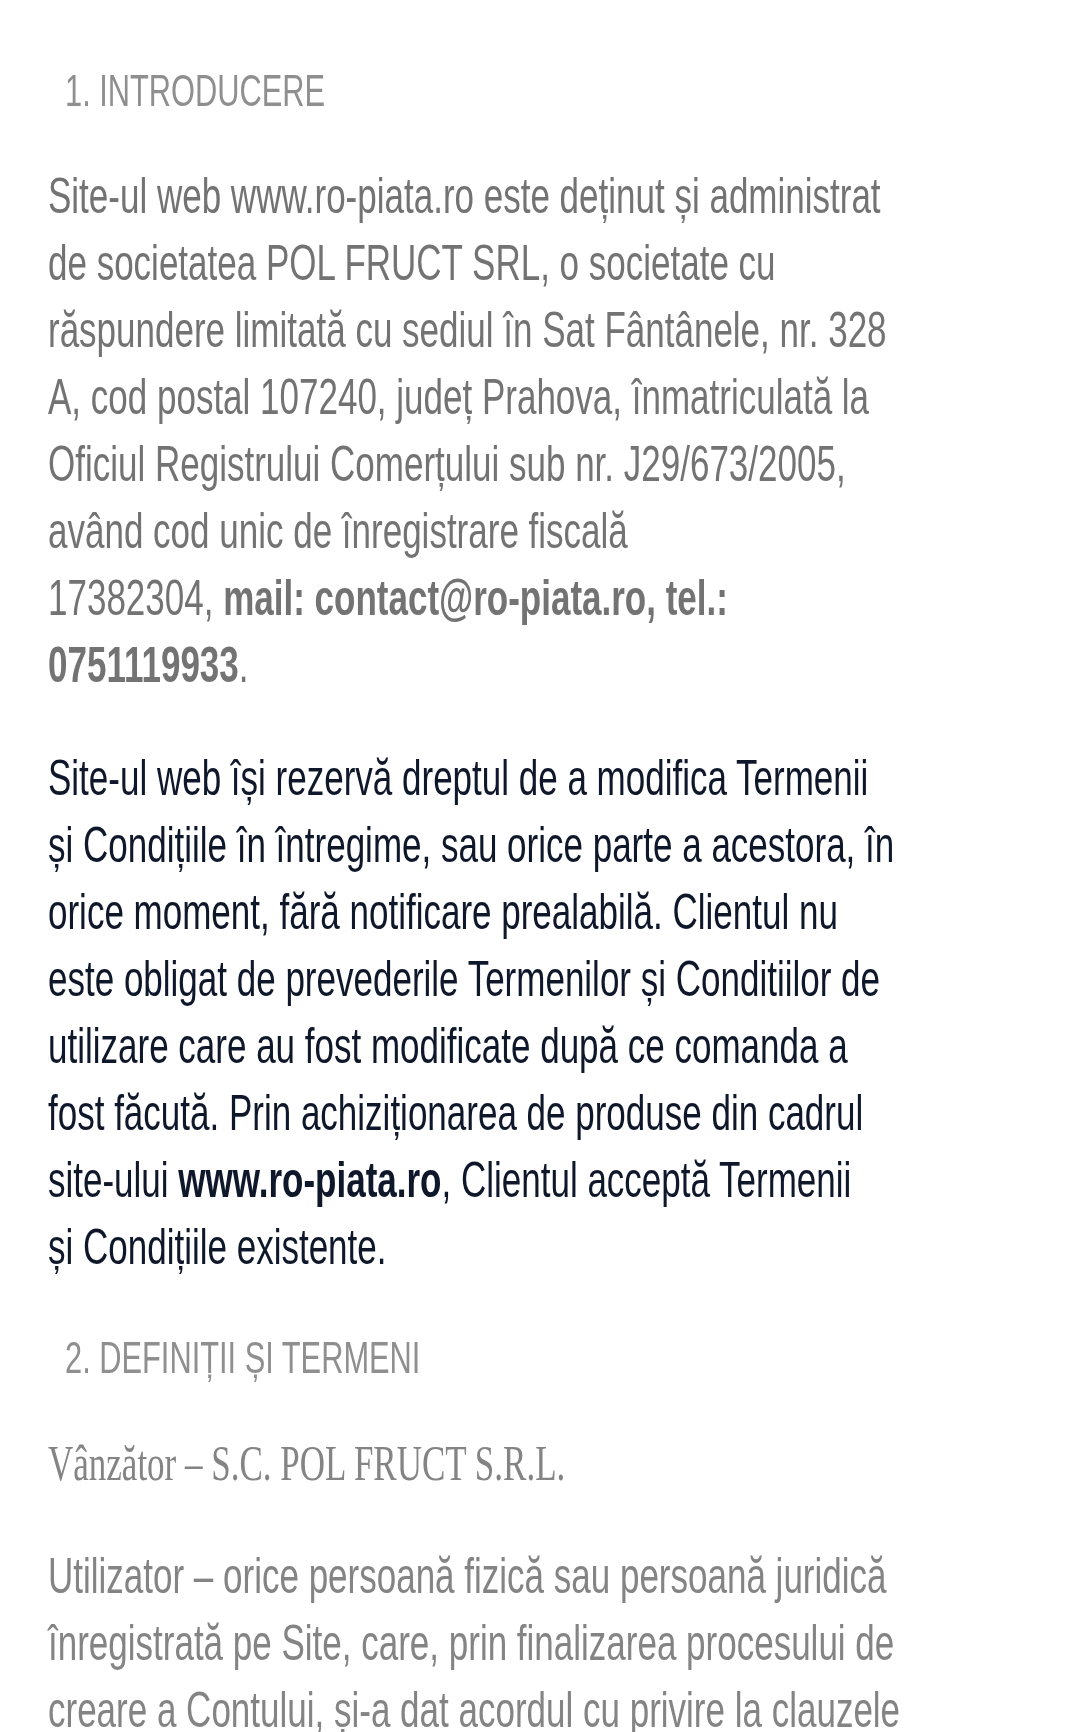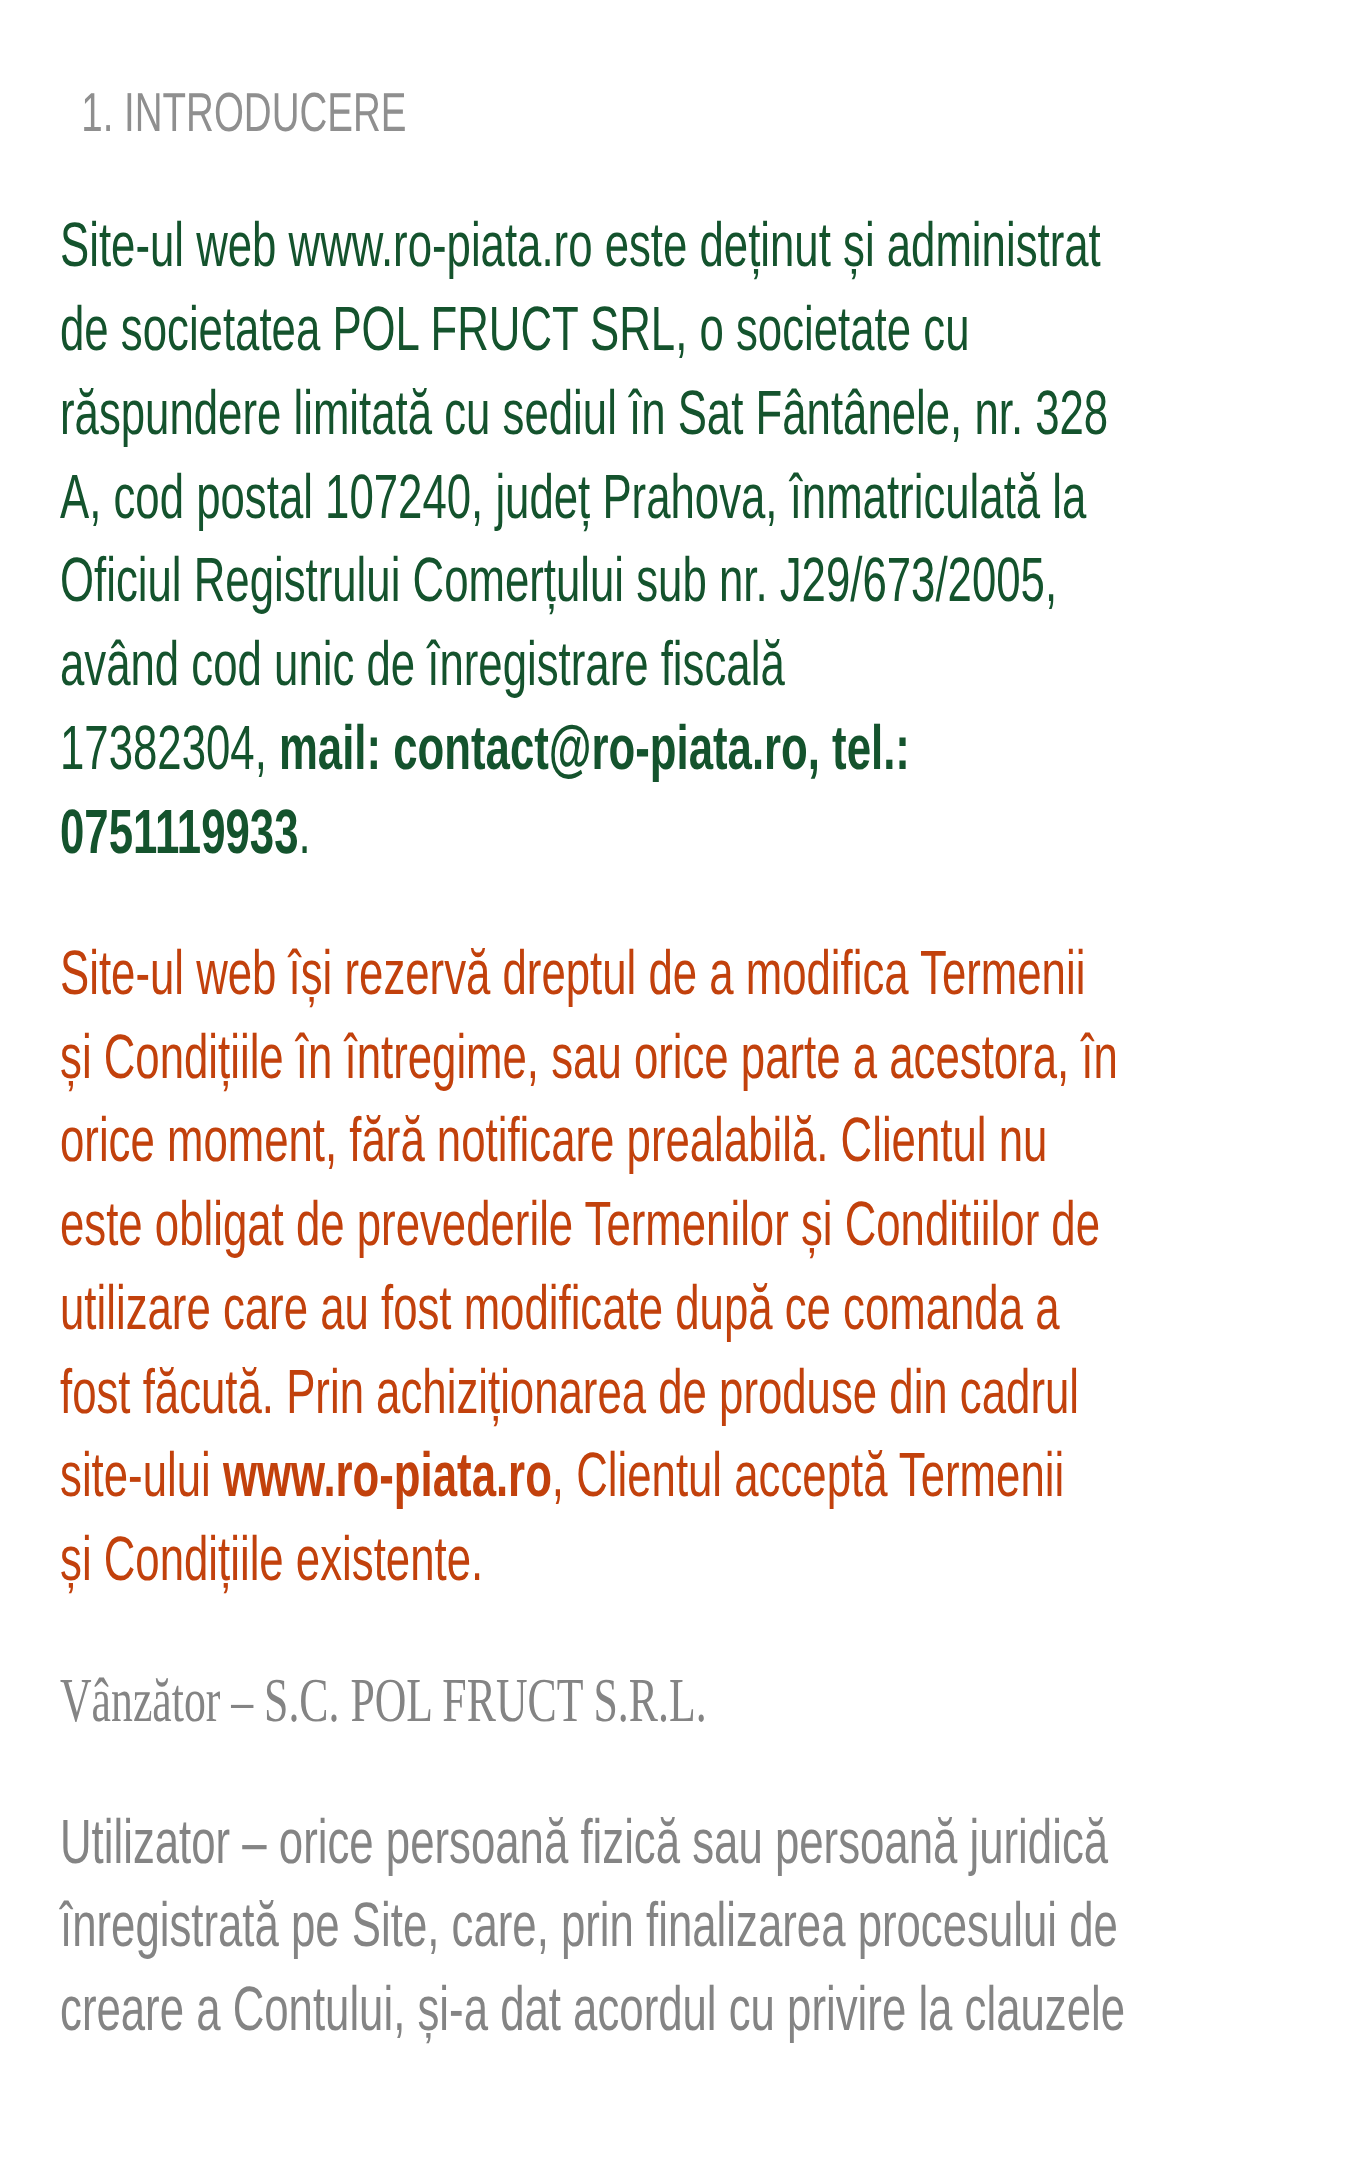--- a/index.html
+++ b/index.html
@@ -44,40 +44,41 @@
     transform-origin: 0 50%;
   }
   .heading .condense { display: inline-block; }
   .bold { font-weight: 700; }
 </style>
 </head>
 <body>
 
 <main class="page" style="background: rgb(255, 255, 255);">
     <h2 class="heading" style="color: rgb(143, 143, 143);"><span class="condense">1. INTRODUCERE</span></h2>
-    <div class="para" style="color: #14532d;">
+    <div class="para" style="color: #737373;">
       <div class="line condense"><span class="seg">Site-ul web www.ro-piata.ro este deținut și administrat</span></div>
       <div class="line condense"><span class="seg">de societatea POL FRUCT SRL, o societate cu</span></div>
       <div class="line condense"><span class="seg">răspundere limitată cu sediul în Sat Fântânele, nr. 328</span></div>
       <div class="line condense"><span class="seg">A, cod postal 107240, județ Prahova, înmatriculată la</span></div>
       <div class="line condense"><span class="seg">Oficiul Registrului Comerțului sub nr. J29/673/2005,</span></div>
       <div class="line condense"><span class="seg">având cod unic de înregistrare fiscală</span></div>
       <div class="line condense"><span class="seg">17382304, </span><span class="seg bold">mail: contact@ro-piata.ro, tel.:</span></div>
       <div class="line condense"><span class="seg bold">0751119933</span><span class="seg">.</span></div>
     </div>
-    <div class="para" style="color: #c2410c;">
+    <div class="para" style="color: #0f172a;">
       <div class="line condense"><span class="seg">Site-ul web își rezervă dreptul de a modifica Termenii</span></div>
       <div class="line condense"><span class="seg">și Condițiile în întregime, sau orice parte a acestora, în</span></div>
       <div class="line condense"><span class="seg">orice moment, fără notificare prealabilă. Clientul nu</span></div>
       <div class="line condense"><span class="seg">este obligat de prevederile Termenilor și Conditiilor de</span></div>
       <div class="line condense"><span class="seg">utilizare care au fost modificate după ce comanda a</span></div>
       <div class="line condense"><span class="seg">fost făcută. Prin achiziționarea de produse din cadrul</span></div>
       <div class="line condense"><span class="seg">site-ului </span><span class="seg bold">www.ro-piata.ro</span><span class="seg">, Clientul acceptă Termenii</span></div>
       <div class="line condense"><span class="seg">și Condițiile existente.</span></div>
     </div>
+    <h2 class="heading" style="color: rgb(143, 143, 143);"><span class="condense">2. DEFINIȚII ȘI TERMENI</span></h2>
     <div class="para" style="color: rgb(132, 132, 132); font-family: Liberation Serif, serif;">
       <div class="line condense"><span class="seg">Vânzător – S.C. POL FRUCT S.R.L.</span></div>
     </div>
     <div class="para" style="color: rgb(132, 132, 132);">
       <div class="line condense"><span class="seg">Utilizator – orice persoană fizică sau persoană juridică</span></div>
       <div class="line condense"><span class="seg">înregistrată pe Site, care, prin finalizarea procesului de</span></div>
       <div class="line condense"><span class="seg">creare a Contului, și-a dat acordul cu privire la clauzele</span></div>
     </div>
   </main>
 

